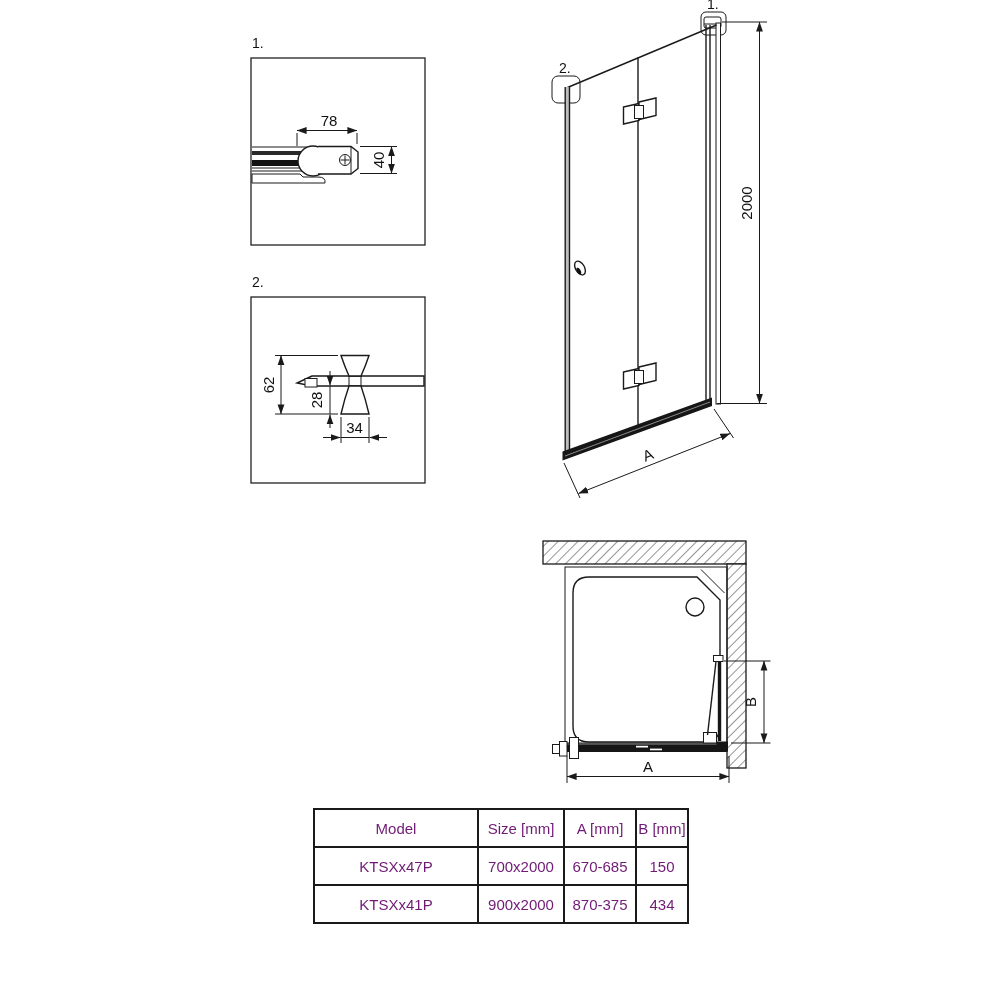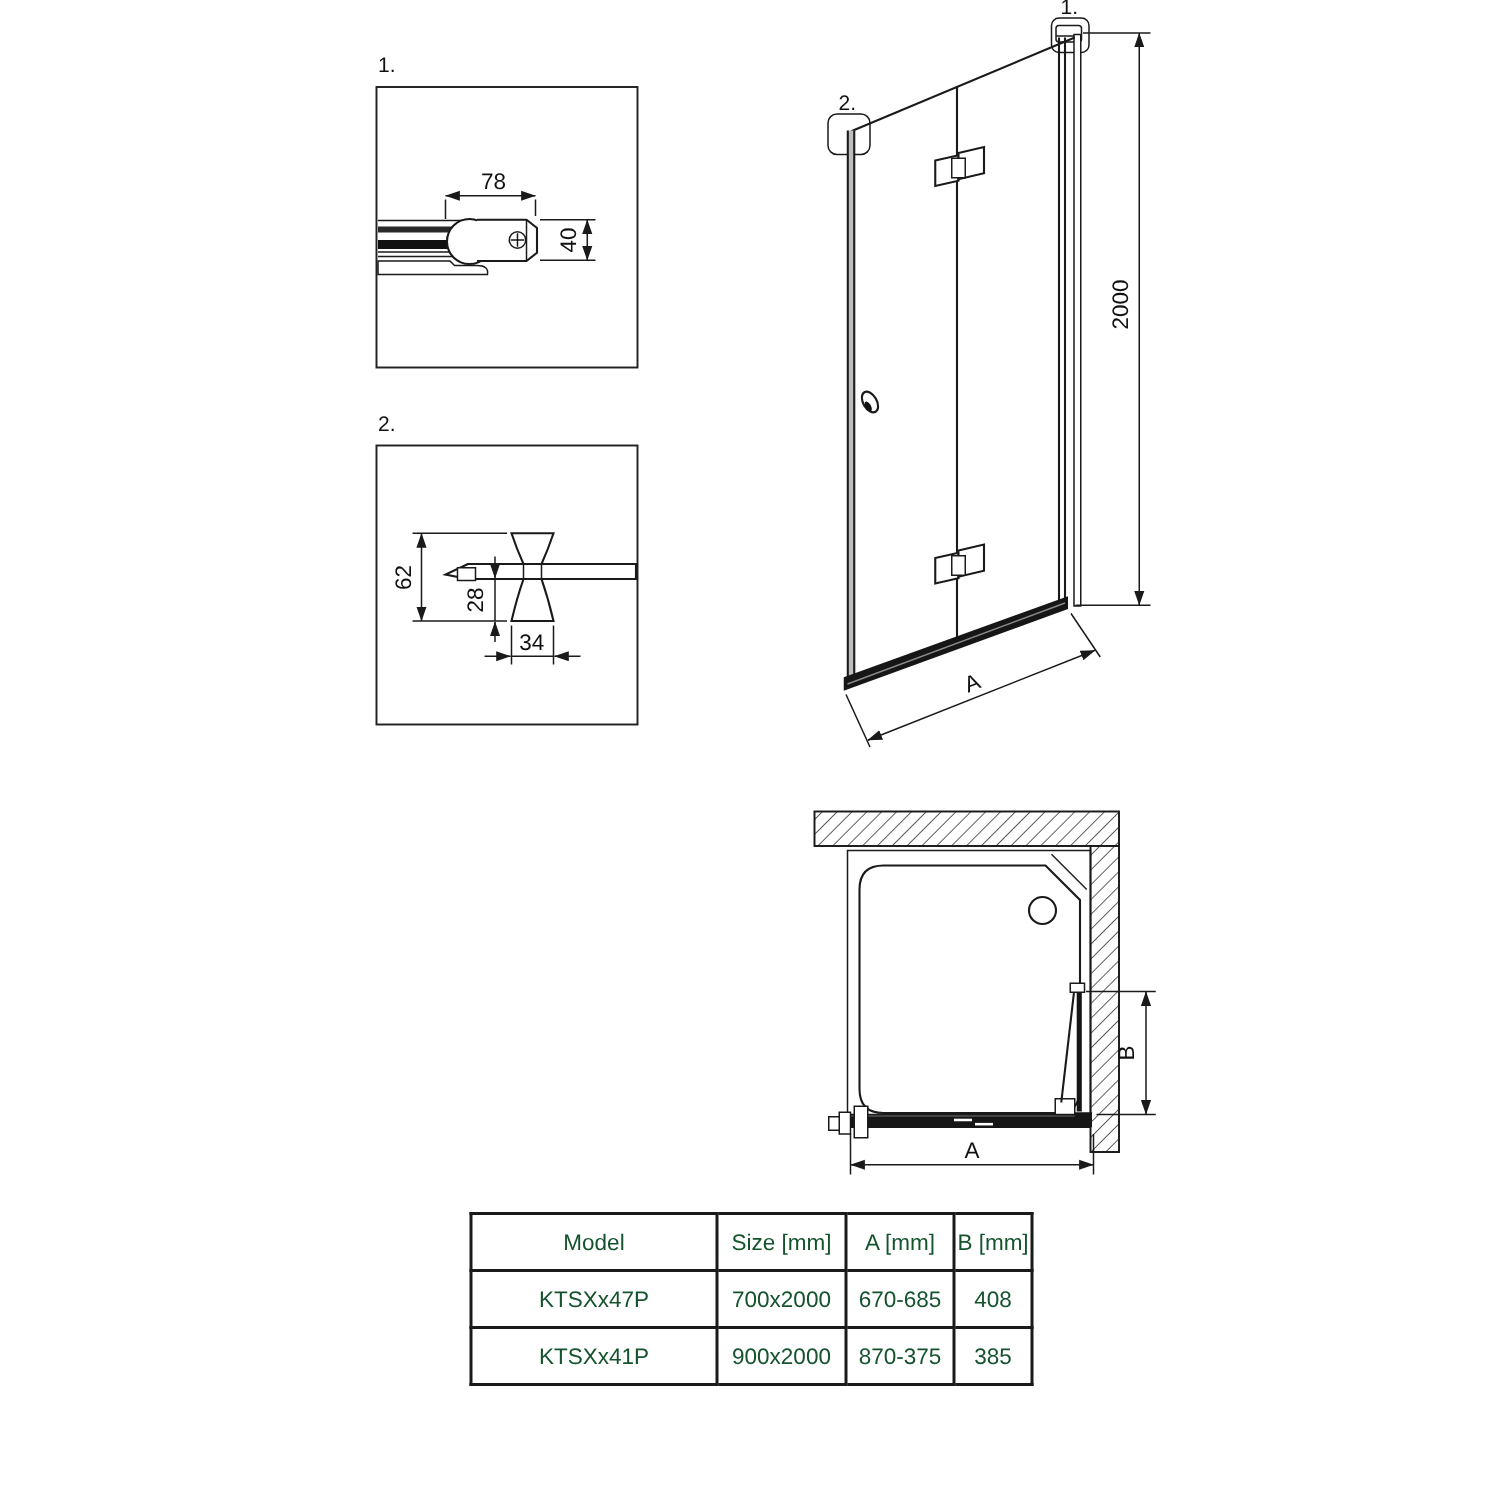--- a/index.html
+++ b/index.html
@@ -8,21 +8,21 @@
   svg text{font-family:"Liberation Sans",sans-serif;fill:#111;}
   .dimtxt{font-size:15px;}
   .lbltxt{font-size:14px;}
   .ln{stroke:#1a1a1a;stroke-width:1.4;fill:none;}
   .thin{stroke:#1a1a1a;stroke-width:1;fill:none;}
   .ext{stroke:#1a1a1a;stroke-width:1;fill:none;}
   .dim{stroke:#1a1a1a;stroke-width:1;fill:none;}
   .whitefill{fill:#fff;}
   .darkfill{fill:#161616;stroke:none;}
   .box{fill:none;stroke:#222;stroke-width:1.3;}
-  table.spec{position:absolute;left:313px;top:808px;border-collapse:collapse;table-layout:fixed;width:374px;font-size:15px;color:#14532d;}
+  table.spec{position:absolute;left:313px;top:808px;border-collapse:collapse;table-layout:fixed;width:374px;font-size:15px;color:#701a75;}
   table.spec td,table.spec th{border:2px solid #1a1a1a;text-align:center;vertical-align:middle;height:36px;font-weight:normal;padding:0;}
 </style>
 </head>
 <body>
 
 <div class="canvas">
 <svg width="1000" height="1000" viewBox="0 0 1000 1000">
   <defs>
     <marker id="arr" markerUnits="userSpaceOnUse" markerWidth="11" markerHeight="9" refX="9.6" refY="4" orient="auto-start-reverse">
       <path d="M0,0.6 L9.8,4 L0,7.4 Z" fill="#1a1a1a"></path>
@@ -225,23 +225,23 @@
       <th>Size [mm]</th>
       <th>A [mm]</th>
       <th>B [mm]</th>
     </tr>
   </thead>
   <tbody>
     <tr>
       <td>KTSXx47P</td>
       <td>700x2000</td>
       <td>670-685</td>
-      <td>408</td>
+      <td>150</td>
     </tr>
     <tr>
       <td>KTSXx41P</td>
       <td>900x2000</td>
       <td>870-375</td>
-      <td>385</td>
+      <td>434</td>
     </tr>
   </tbody>
 </table>
 </div>
 
 </body></html>

